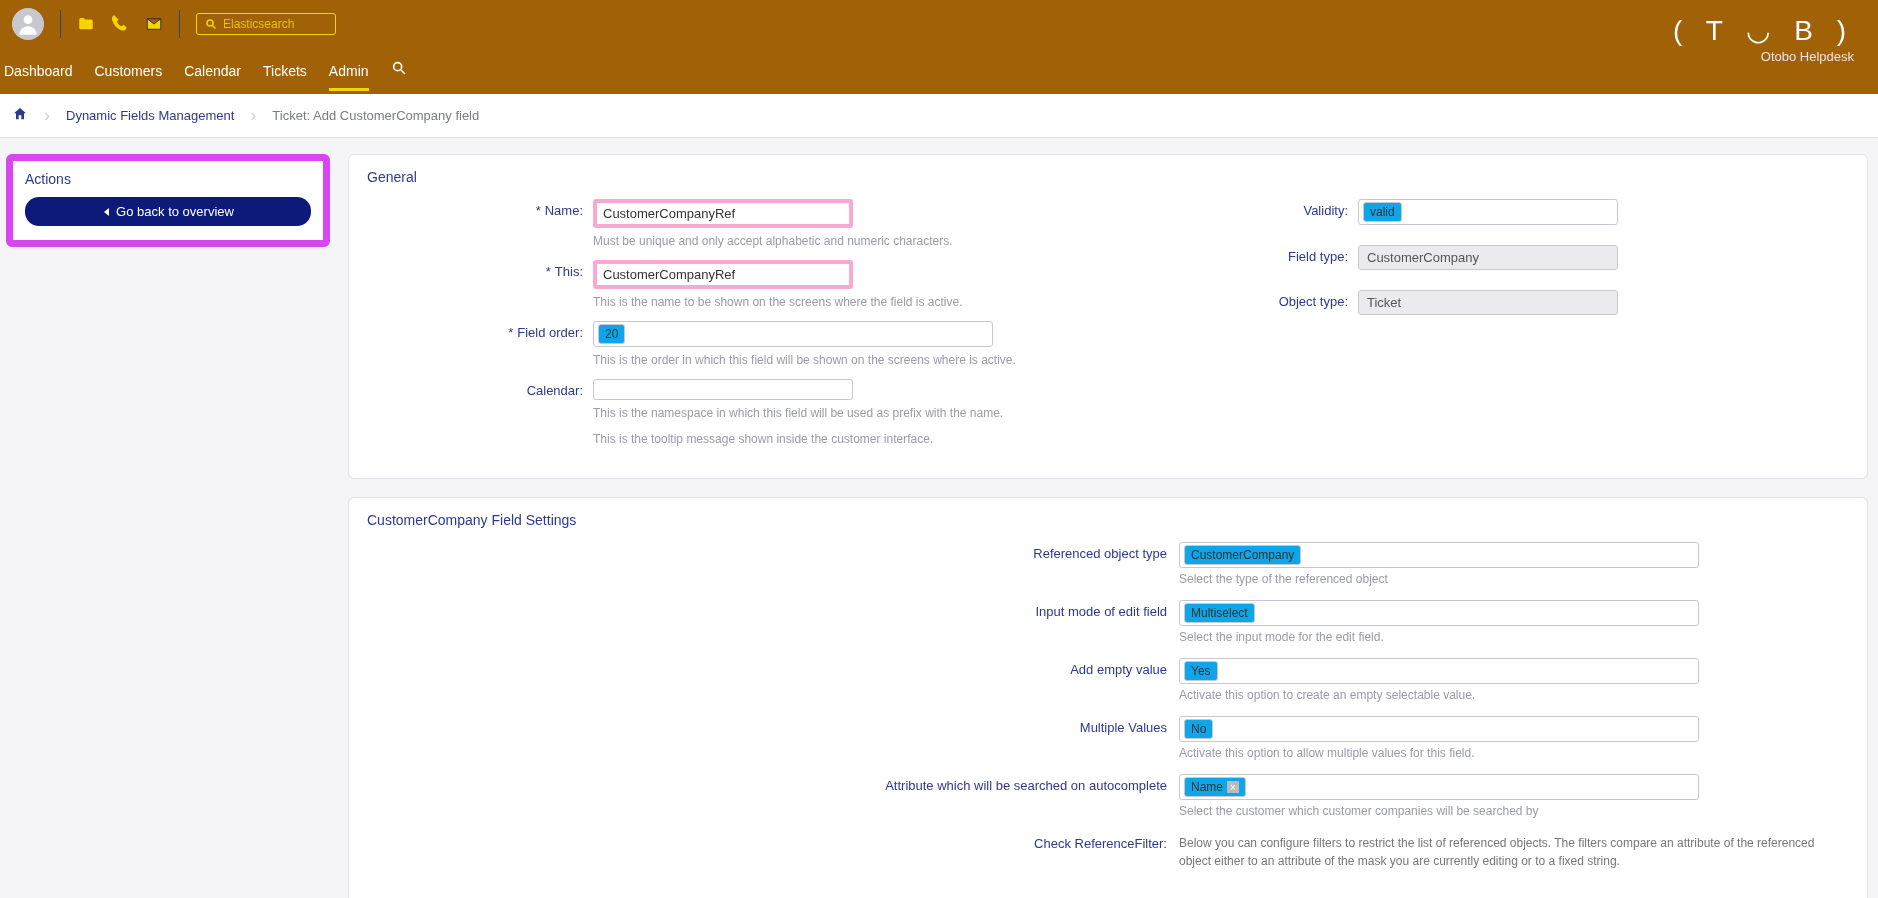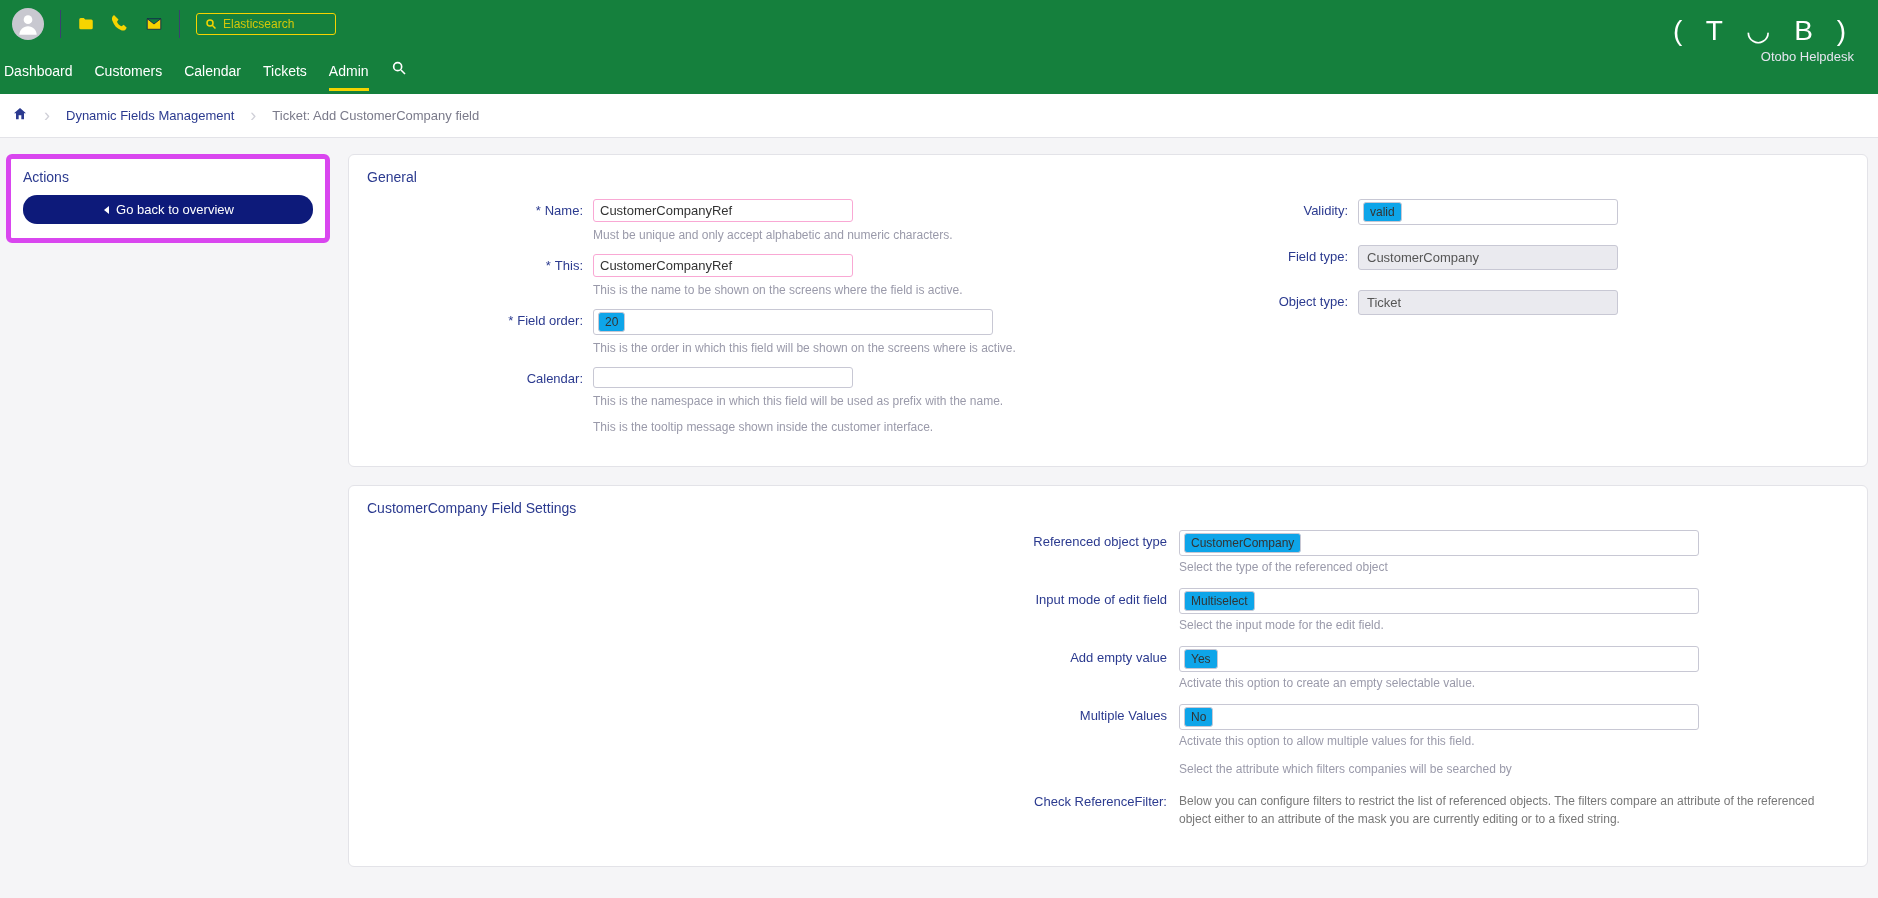--- a/index.html
+++ b/index.html
@@ -1,17 +1,17 @@
 <!DOCTYPE html>
 <html><head>
 <meta charset="utf-8">
 <style>
 * { box-sizing: border-box; margin: 0; padding: 0; }
 body { font-family: Arial, Helvetica, sans-serif; font-size: 13px; color: #333; background: #f5f5f7; width: 1878px; }
-.topbar { background: #15803d; height: 94px; color: #fff; position: relative; }
+.topbar { background: #a16207; height: 94px; color: #fff; position: relative; }
 .topbar-row1 { display: flex; align-items: center; padding: 8px 12px 0 12px; gap: 16px; }
 .avatar { width: 32px; height: 32px; border-radius: 50%; background: #c8c8d0; display: flex; align-items: center; justify-content: center; }
 .avatar svg { width: 26px; height: 26px; }
 .vsep { width: 1px; height: 28px; background: #3a4170; }
 .icon-yellow { color: #f5d400; cursor: pointer; }
 .icon-yellow svg { width: 18px; height: 18px; display: block; }
 .search-box { border: 1px solid #f5d400; border-radius: 3px; padding: 3px 8px; display: flex; align-items: center; gap: 6px; min-width: 140px; }
 .search-box svg { width: 12px; height: 12px; color: #f5d400; }
 .search-box input { background: transparent; border: none; color: #f5d400; font-size: 12px; outline: none; width: 100px; }
 .search-box input::placeholder { color: #f5d400; opacity: 0.85; }
@@ -22,35 +22,35 @@
 .nav-item { color: #fff; padding: 6px 0 12px 0; cursor: pointer; position: relative; }
 .nav-item.active::after { content: ""; position: absolute; left: 0; right: 0; bottom: 0; height: 3px; background: #f5d400; }
 .nav-search svg { width: 16px; height: 16px; color: #fff; }
 .breadcrumb { background: #fff; border-bottom: 1px solid #e3e3e8; height: 44px; display: flex; align-items: center; padding: 0 12px; gap: 10px; font-size: 13px; color: #2b3a8f; }
 .breadcrumb a { color: #2b3a8f; text-decoration: none; }
 .bc-home svg { width: 16px; height: 16px; }
 .bc-sep { color: #d0d0d8; font-size: 18px; padding: 0 6px; }
 .bc-current { color: #7a7a8a; }
 .page { display: flex; align-items: flex-start; padding: 16px 10px 40px 6px; gap: 18px; }
 .sidebar { width: 324px; flex-shrink: 0; }
-.side-card { background: #fff; border: 5px solid #d946ef; border-radius: 6px; padding: 10px 12px 14px 12px; }
+.side-card { background: #fff; border: 7px solid #d946ef; border-radius: 6px; padding: 10px 12px 14px 12px; }
 .side-title { color: #2b3a8f; font-size: 14px; margin-bottom: 10px; }
 .btn-primary { background: #0d1a7a; color: #fff; border: none; border-radius: 14px; width: 100%; padding: 7px 12px; font-size: 13px; cursor: pointer; display: flex; align-items: center; justify-content: center; gap: 4px; }
 .btn-primary svg { width: 10px; height: 10px; }
 .main { flex: 1; display: flex; flex-direction: column; gap: 18px; }
 .panel { background: #fff; border: 1px solid #e3e3e8; border-radius: 6px; padding: 14px 18px 20px 18px; }
 .panel-title { color: #2b3a8f; font-size: 14px; margin-bottom: 14px; }
 .two-col { display: flex; gap: 48px; }
 .col-left { flex: 1; max-width: 760px; }
 .col-right { flex: 1; max-width: 760px; }
 .form-row { display: flex; align-items: flex-start; margin-bottom: 6px; }
 .form-label { width: 226px; text-align: right; padding-right: 10px; padding-top: 4px; color: #2b3a8f; font-size: 13px; flex-shrink: 0; }
 .form-label .req { color: #2b3a8f; margin-right: 4px; }
 .form-field { flex: 1; }
-.form-field input[type=text], .form-field textarea { border: 1px solid #f9a8d4; border-radius: 3px; padding: 3px 6px; font-size: 13px; color: #333; width: 260px; }
+.form-field input[type=text], .form-field textarea { border: 4px solid #f9a8d4; border-radius: 3px; padding: 3px 6px; font-size: 13px; color: #333; width: 260px; }
 .form-field textarea { width: 400px; height: 52px; resize: both; }
 .form-hint { color: #9a9aaa; font-size: 12px; margin: 4px 0 12px 226px; }
 .select-pill { display: inline-flex; align-items: center; border: 1px solid #c8c8d4; border-radius: 3px; padding: 2px 6px; background: #f0f0f5; font-size: 12px; color: #333; gap: 4px; }
 .select-wrap { border: 1px solid #c8c8d4; border-radius: 3px; padding: 2px 4px; display: inline-flex; width: 260px; }
 .select-wrap.readonly { background: #eaeaef; color: #555; width: 260px; }
 .select-wrap .select-pill { background: #0ea5e9; }
 .select-pill .x { background: #bbb; color: #fff; width: 12px; height: 12px; font-size: 10px; display: inline-flex; align-items: center; justify-content: center; cursor: pointer; }
 .settings-row { display: flex; align-items: flex-start; margin-bottom: 4px; }
 .settings-label { width: 812px; text-align: right; padding-right: 12px; padding-top: 4px; color: #2b3a8f; font-size: 13px; flex-shrink: 0; }
 .settings-field { flex: 1; }
@@ -221,21 +221,30 @@
       <div class="settings-hint">Activate this option to create an empty selectable value.</div>
 
       <div class="settings-row">
         <div class="settings-label">Multiple Values</div>
         <div class="settings-field"><div class="select-wrap">
               <span class="select-pill">No</span>
             </div></div>
       </div>
       <div class="settings-hint">Activate this option to allow multiple values for this field.</div>
 
-      <div class="settings-hint">Select the attribute which filters companies will be searched by</div>
+      <div class="settings-row">
+        <div class="settings-label">Attribute which will be searched on autocomplete</div>
+        <div class="settings-field"><div class="select-wrap">
+              <span class="select-pill">
+                <span>Name</span>
+                <span class="x">×</span>
+              </span>
+            </div></div>
+      </div>
+      <div class="settings-hint">Select the customer which customer companies will be searched by</div>
 
       <div class="settings-row">
         <div class="settings-label">Check ReferenceFilter:</div>
         <div class="settings-field">
             <div class="settings-text">Below you can configure filters to restrict the list of referenced objects. The filters compare an attribute of the referenced object either to an attribute of the mask you are currently editing or to a fixed string.</div>
           </div>
       </div>
 
     </div>
   </div>

